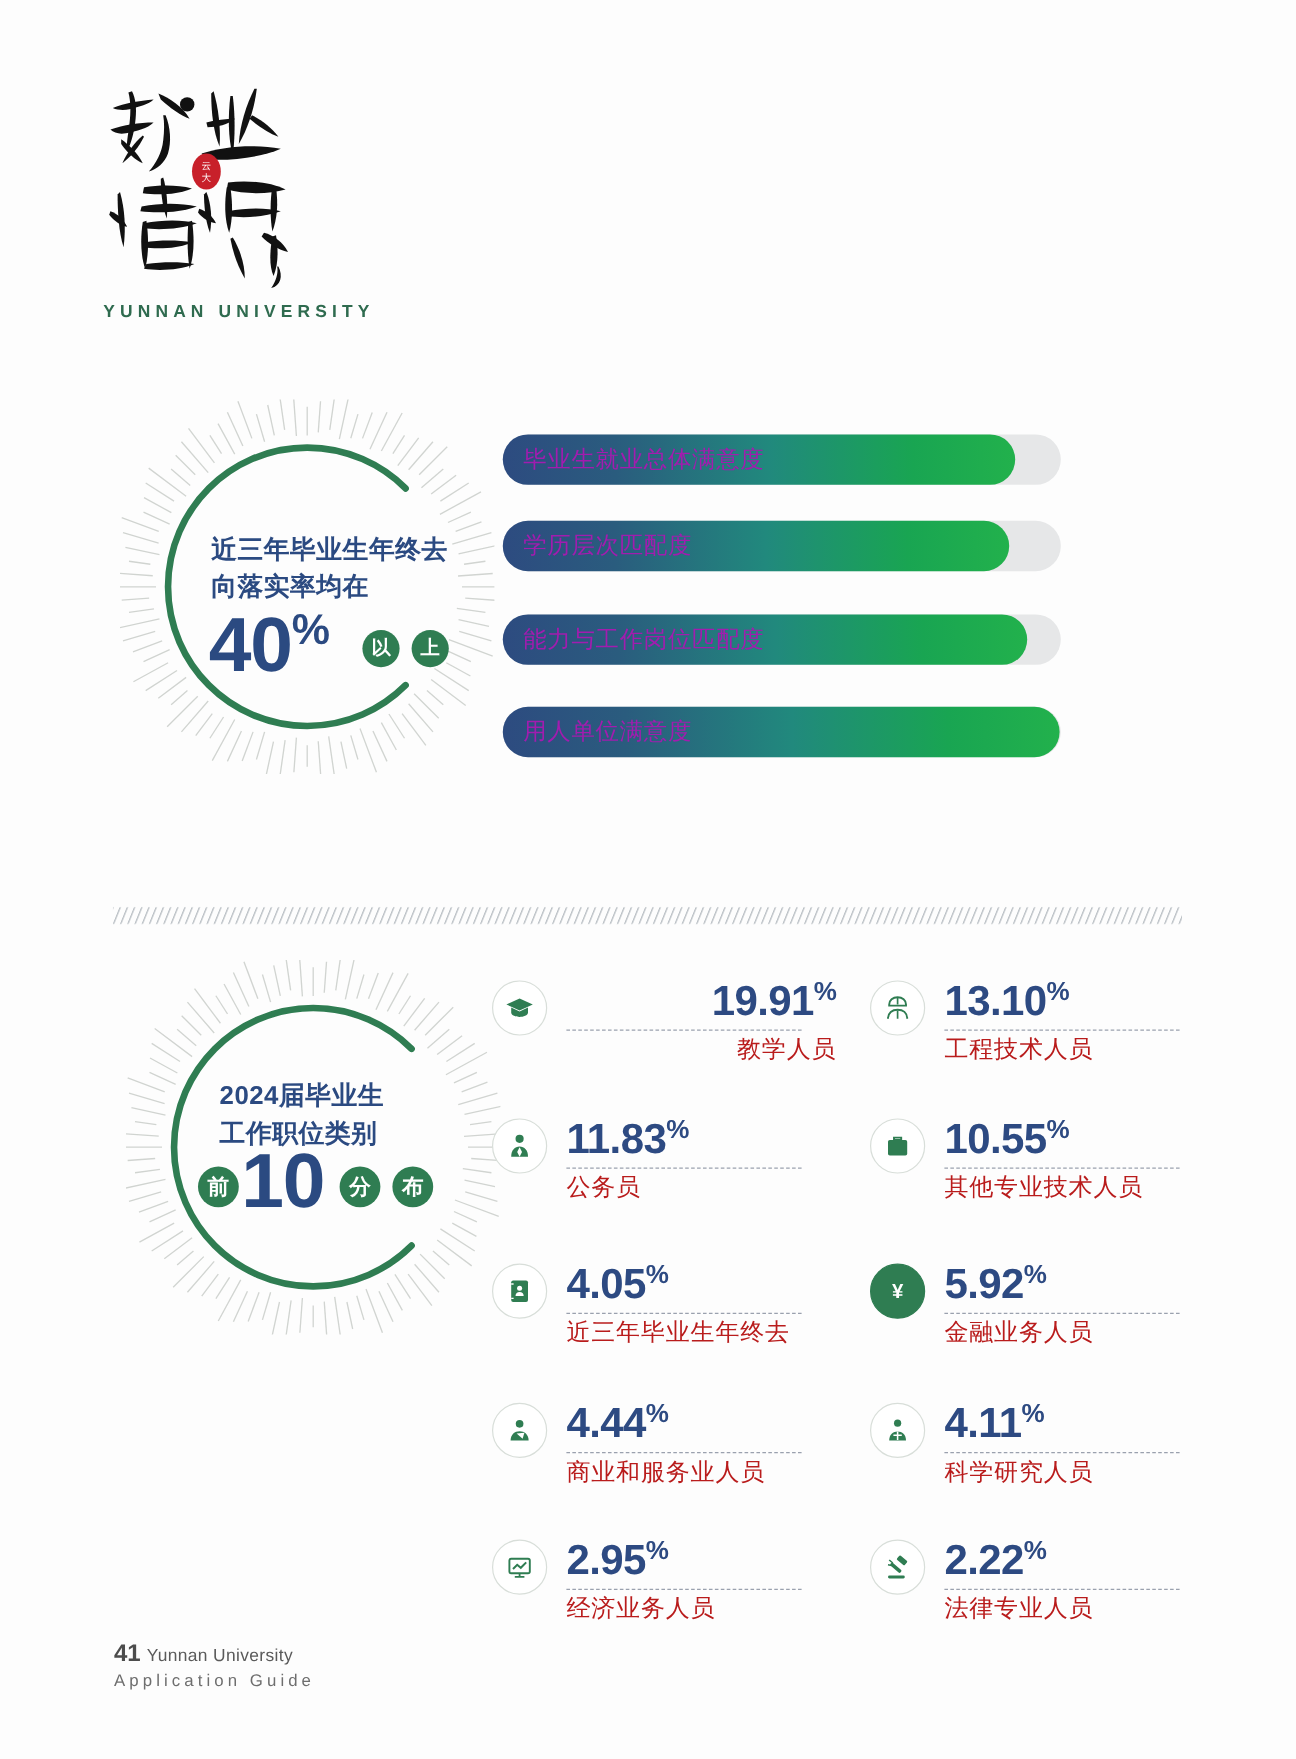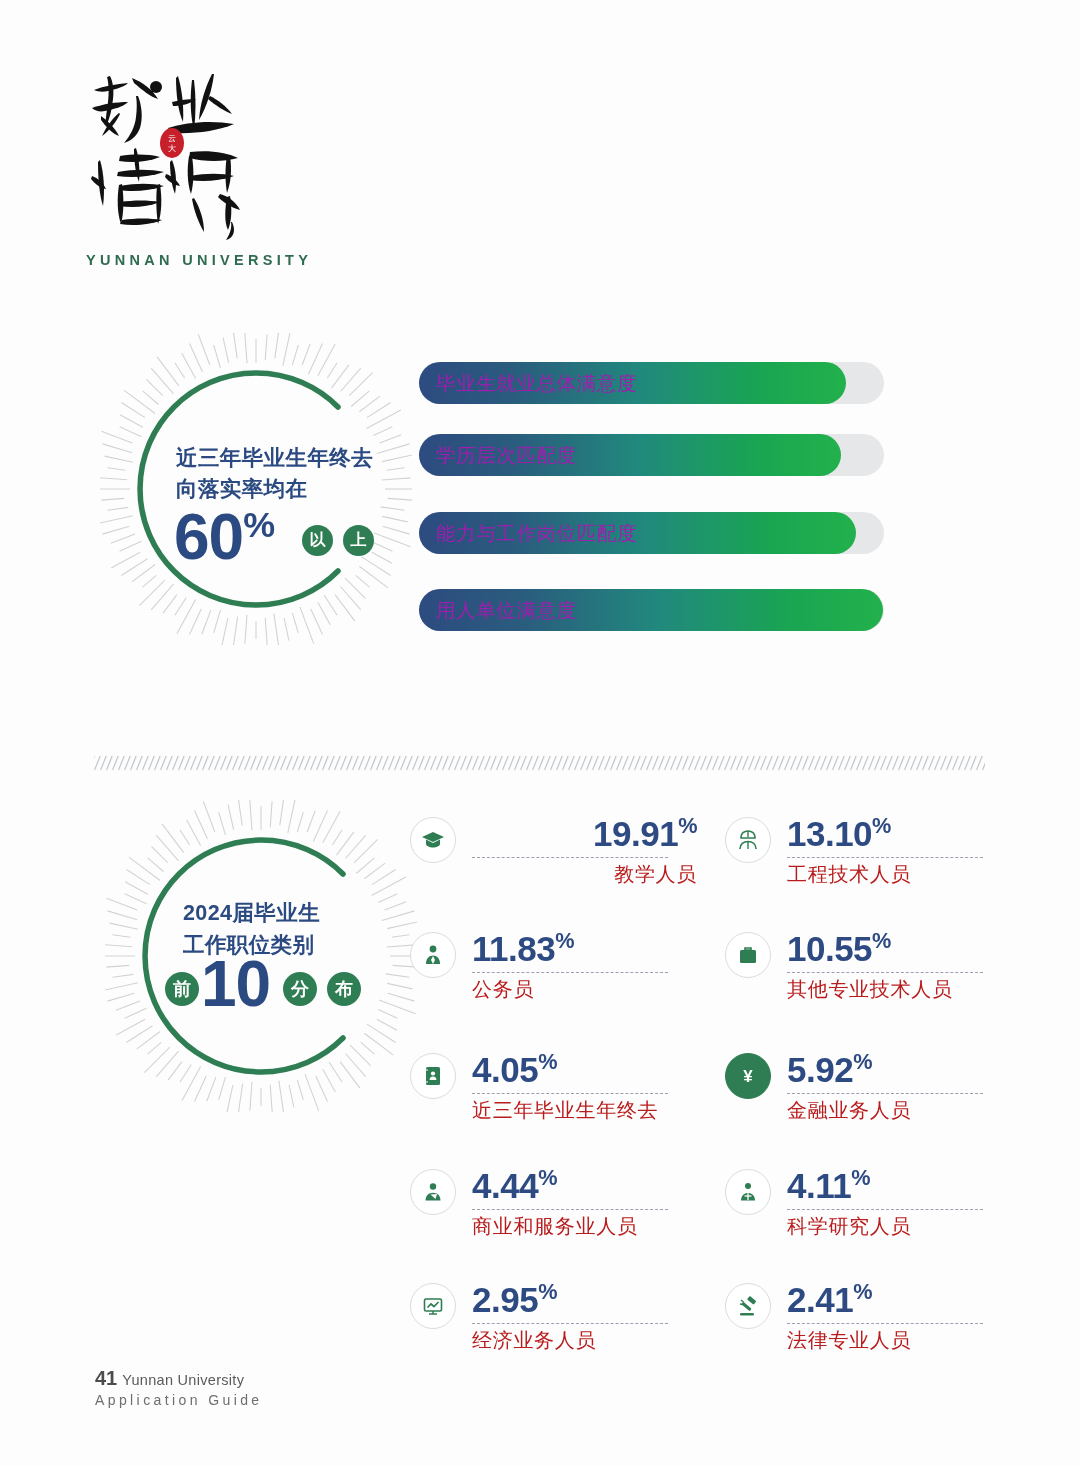--- a/index.html
+++ b/index.html
@@ -346,21 +346,21 @@
           <line x1="137.2" y1="25.3" x2="133.2" y2="-2.4"></line>
           <line x1="147.0" y1="30.3" x2="144.2" y2="-8.6"></line>
         </g>
     </g>
     <path d="M 238 74 A 116 116 0 1 0 238 238" stroke="#2f7d52" stroke-width="5.5" fill="none" stroke-linecap="round"></path>
   </svg>
   <div class="badge-content">
     <div class="badge-line" style="left:76px; top:110px;">近三年毕业生年终去</div>
     <div class="badge-line" style="left:76px; top:141px;">向落实率均在</div>
     <div class="big-number" style="left:74px; top:160px; font-size:64px; line-height:64px;">
-      <span>60</span><span class="pct-sign">%</span>
+      <span>40</span><span class="pct-sign">%</span>
     </div>
     <div class="green-chip" style="left:202px; top:192px; width:31px; height:31px; font-size:16px;">以</div>
     <div class="green-chip" style="left:243px; top:192px; width:31px; height:31px; font-size:16px;">上</div>
   </div>
 </div>
 
 <div id="bars">
 
   <div class="bar-row" style="top:362px;">
     <div class="bar-track"></div>
@@ -649,21 +649,21 @@
     <div class="stat-icon">
       <svg width="24" height="24" viewBox="0 0 24 24">
           <rect x="11.5" y="4" width="8.5" height="4.5" rx="1" fill="#2f7d52" transform="rotate(40 15.7 6.2)"></rect>
           <rect x="5" y="11" width="11" height="3" rx="1.2" fill="#2f7d52" transform="rotate(40 10.5 12.5)"></rect>
           <rect x="4" y="19" width="14" height="2.4" rx="1.2" fill="#2f7d52"></rect>
           <line x1="5" y1="6" x2="8" y2="8.5" stroke="#2f7d52" stroke-width="1.3"></line>
           <line x1="4" y1="10" x2="7" y2="10.5" stroke="#2f7d52" stroke-width="1.3"></line>
         </svg>
     </div>
     <div class="stat-body">
-      <div class="stat-pct"><span>2.41</span><span class="sym">%</span></div>
+      <div class="stat-pct"><span>2.22</span><span class="sym">%</span></div>
       <div class="stat-rule"></div>
       <div class="stat-label">法律专业人员</div>
     </div>
   </div>
 
 </div>
 
 <div id="footer">
   <div>
     <span id="footer-num">41</span><span id="footer-uni">Yunnan University</span>

